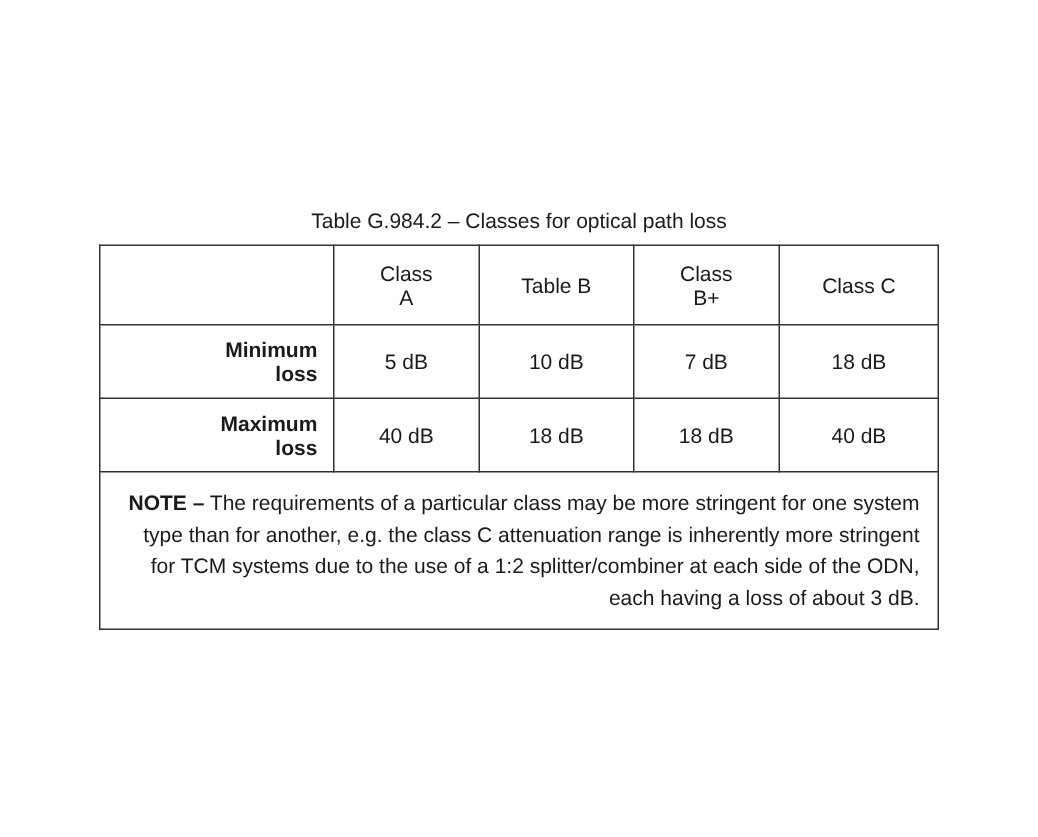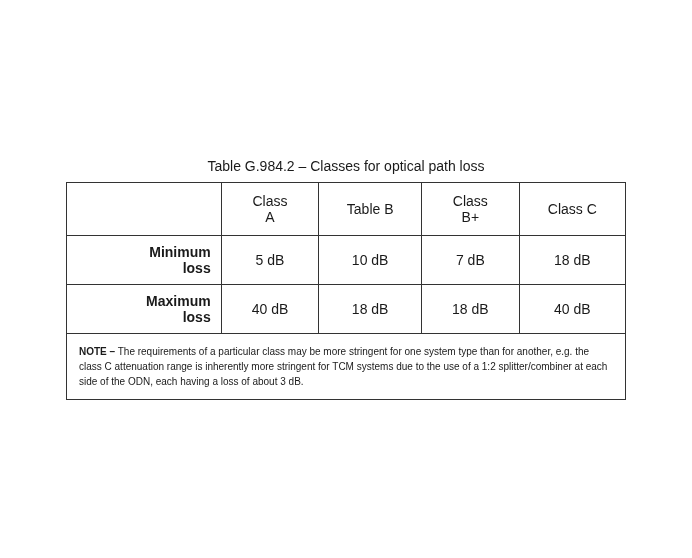--- a/index.html
+++ b/index.html
@@ -61,22 +61,22 @@
       font-size: 14px;
       padding-left: 12px;
     }
 
     .data-cell {
       font-weight: normal;
       font-size: 14px;
     }
 
     .note-cell {
-      text-align: left;
-      font-size: 10px;
+      text-align: right;
+      font-size: 14px;
       line-height: 1.5;
       padding: 10px 12px;
       border-top: 1.5px solid #333;
     }
   </style>
 </head>
 <body>
 
 <div class="container">
   <div class="table-title">Table G.984.2 – Classes for optical path loss</div>

